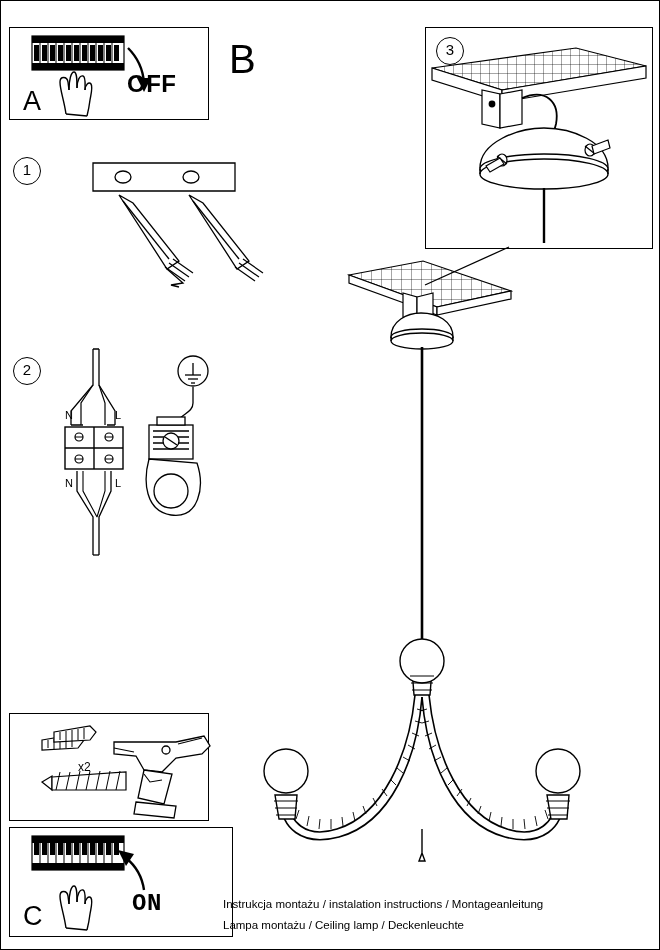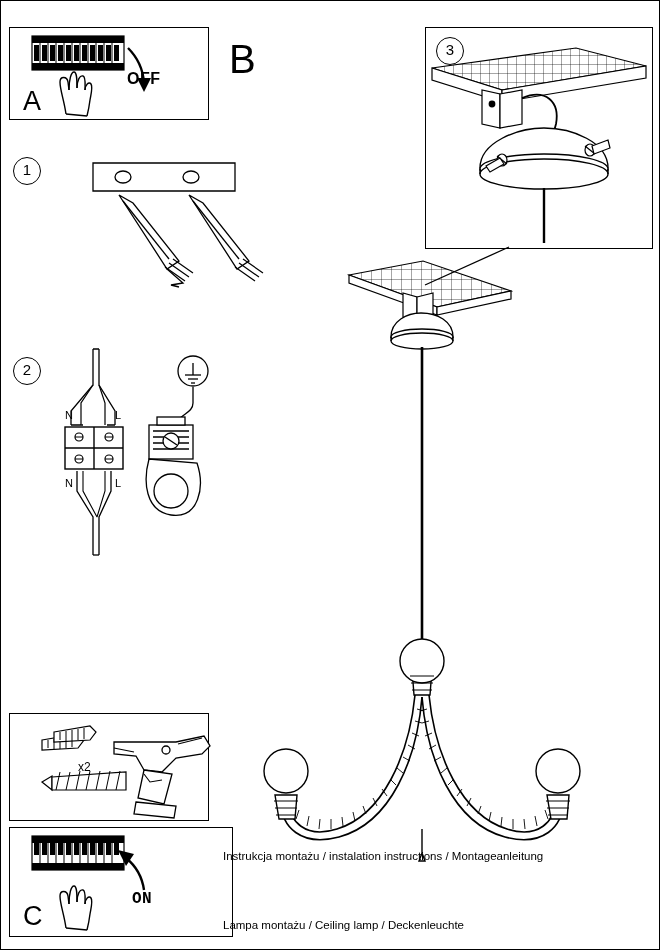--- a/index.html
+++ b/index.html
@@ -33,21 +33,21 @@
     font-family: "Liberation Sans", sans-serif;
   }
   .label-big {
     position: absolute;
     font-size: 40px;
     font-weight: 400;
     color: #000000;
   }
   .word {
     position: absolute;
-    font-size: 16px;
+    font-size: 24px;
     font-weight: 700;
     letter-spacing: 0.5px;
     color: #000000;
   }
   .circ-num {
     position: absolute;
     width: 26px;
     height: 26px;
     border: 1.4px solid #000;
     border-radius: 50%;
@@ -406,16 +406,16 @@
       </g>
       <g>
         <path d="M134 62 C132 48 126 38 116 30" stroke="#000" stroke-width="2.4" fill="none"></path>
         <path d="M108 22 L124 26 L116 38 Z" fill="#000"></path>
       </g>
     </svg>
     <div class="word" style="left:122px; top:62px;">ON</div>
   </div>
   <div class="label-letter" style="left:22px; top:900px;">C</div>
 
-  <div class="footer-text" style="left:222px; top:847px;">Instrukcja montażu / instalation instructions / Montageanleitung</div>
+  <div class="footer-text" style="left:222px; top:895px;">Instrukcja montażu / instalation instructions / Montageanleitung</div>
   <div class="footer-text" style="left:222px; top:916px;">Lampa montażu / Ceiling lamp  / Deckenleuchte</div>
 
 </div>
 
 </body></html>

